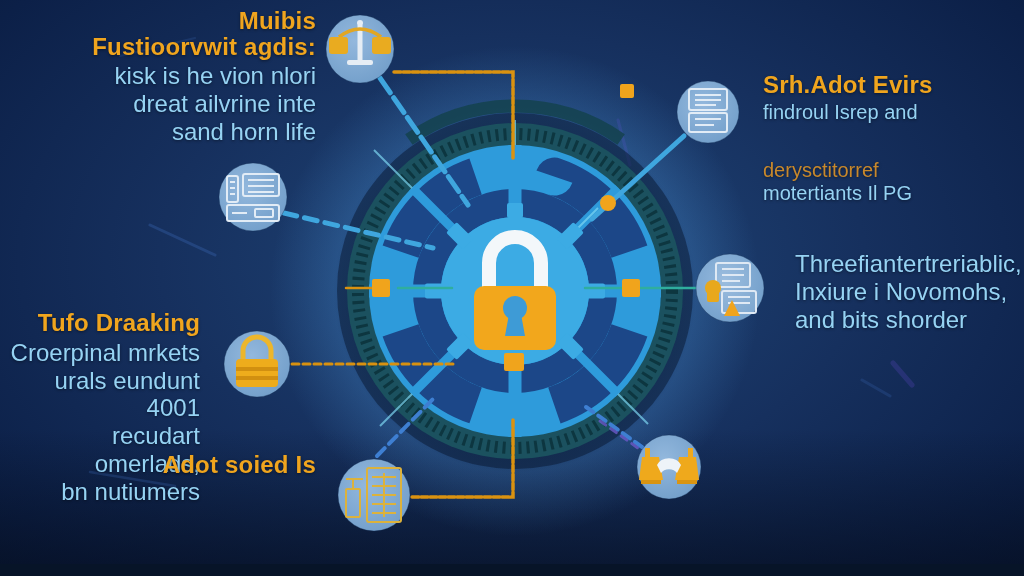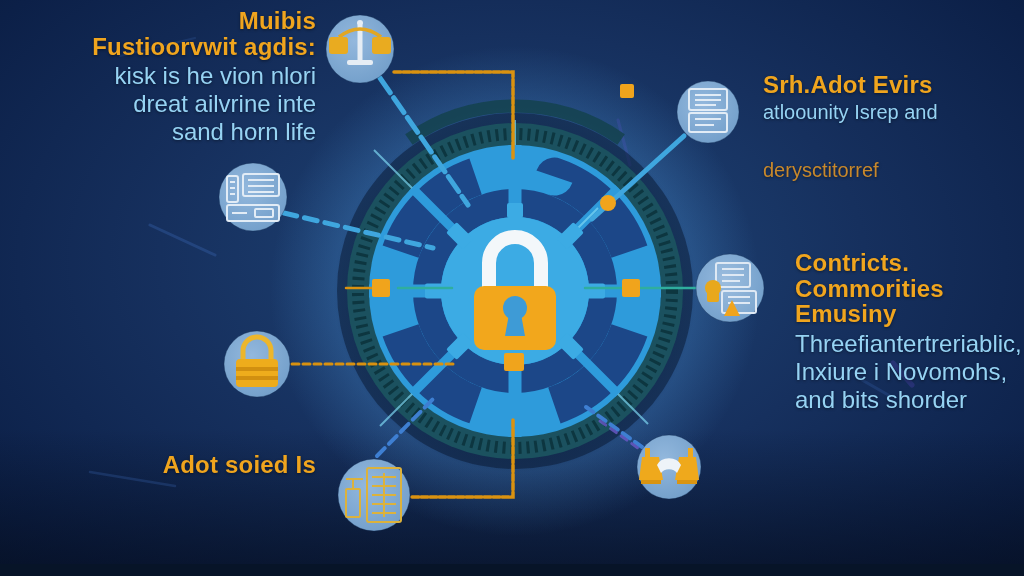--- a/index.html
+++ b/index.html
@@ -239,33 +239,39 @@
 
   <div class="tb left" style="right:708px;top:8px;">
     <div class="hd">Muibis
 Fustioorvwit agdis:</div>
     <div class="bd">kisk is he vion nlori
 dreat ailvrine inte
 sand horn life</div>
   </div>
 
 
+  <div class="tb left" style="right:824px;top:310px;">
+    <div class="hd">Tufo Draaking</div>
+    <div class="bd">Croerpinal mrkets
+urals eundunt 4001
+recudart omerlads,
+bn nutiumers</div>
+  </div>
 
   <div class="tb left" style="right:708px;top:452px;margin-left:28px;">
     <div class="hd">Adot soied Is</div>
   </div>
 
   <div class="tb right" style="left:763px;top:72px;">
     <div class="hd">Srh.Adot Evirs</div>
-    <div class="bd-line">atloounity Isrep and</div>
+    <div class="bd-line">findroul Isrep and</div>
     <div class="bd-line accent">derysctitorref</div>
+    <div class="bd-line">motertiants Il PG</div>
   </div>
 
   <div class="tb right" style="left:795px;top:250px;">
-    <div class="hd">Contricts.
-Commorities Emusiny</div>
     <div class="bd">Threefiantertreriablic,
 Inxiure i Novomohs,
 and bits shorder</div>
   </div>
 
 
 </div>
 
 </body></html>

